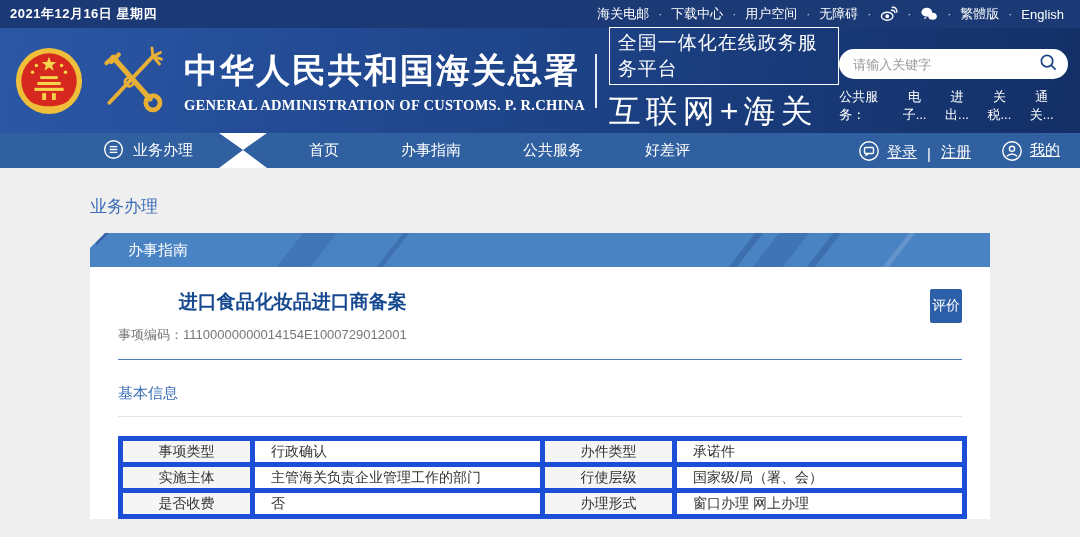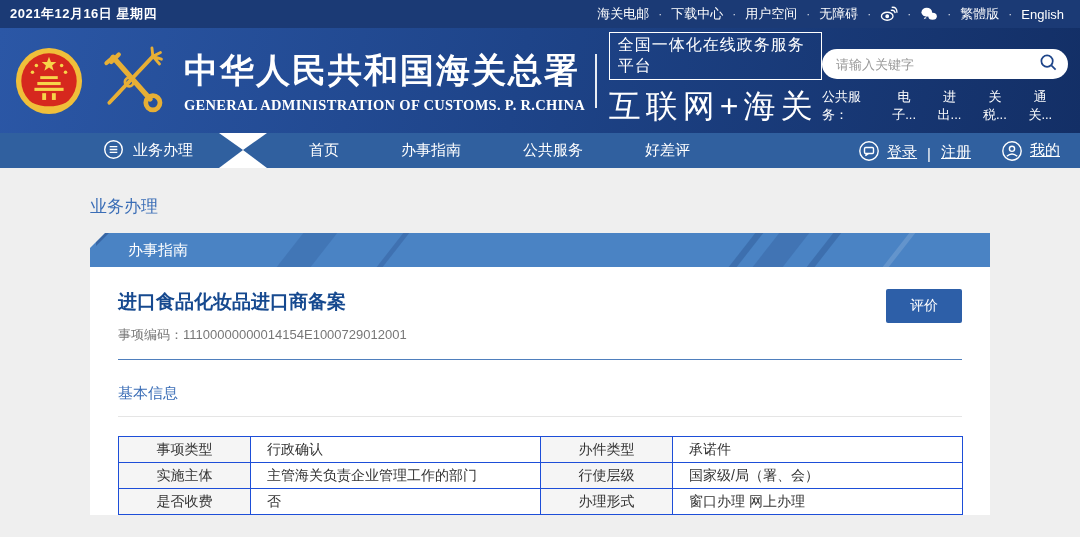--- a/index.html
+++ b/index.html
@@ -19,21 +19,21 @@
   .header { height:105px; background:linear-gradient(102deg,#2b57a6 0%,#1e4489 48%,#132f66 100%);
             display:flex; align-items:center; padding:0 12px 0 14px; }
   .emblem { width:70px; height:70px; flex:0 0 auto; }
   .customs-logo { width:74px; height:72px; margin-left:12px; flex:0 0 auto; }
   .title-block { margin-left:14px; color:#fff; }
   .title-cn { font-size:34px; font-weight:bold; letter-spacing:2px; white-space:nowrap; }
   .title-en { font-family:"Liberation Serif","DejaVu Serif",serif; font-size:14.5px; font-weight:bold;
               letter-spacing:0.3px; margin-top:3px; white-space:nowrap; }
   .hdr-divider { width:2px; height:54px; background:#fff; opacity:.9; margin:0 12px 0 10px; }
   .platform-block { color:#fff; }
-  .platform-badge { display:inline-block; border:1px solid #fff; font-size:16px; padding:2px 8px; letter-spacing:1px; }
+  .platform-badge { display:inline-block; border:1px solid #fff; font-size:19px; padding:2px 8px; letter-spacing:1px; }
   .platform-name { font-size:32px; letter-spacing:5px; margin-top:5px; font-weight:500; white-space:nowrap; }
   .search-block { margin-left:auto; width:276px;margin-top:12px; }
   .search-pill { height:30px; background:#fff; border-radius:16px; display:flex; align-items:center; padding:0 10px 0 14px; }
   .search-pill input { border:none; outline:none; flex:1; font-size:13px; color:#333; background:transparent; }
   .search-pill input::placeholder { color:#999; }
   .hot-line { color:#fff; font-size:13px; margin-top:9px; display:flex; }
   .hot-line .hot-item { margin-right:10px; cursor:pointer;text-align:center; }
   .hot-label { margin-right:2px; }
 
   
@@ -64,30 +64,30 @@
   .stripe { position:absolute; top:-6px; height:46px; transform:skewX(-38deg); }
   .s1 { left:200px; width:34px; background:rgba(30,60,120,.18); }
   .s2 { left:300px; width:6px;  background:rgba(30,60,120,.25); }
   .s3 { left:652px; width:8px;  background:rgba(30,60,120,.28); }
   .s4 { left:676px; width:30px; background:rgba(30,60,120,.20); }
   .s5 { left:730px; width:8px;  background:rgba(30,60,120,.28); }
   .s6 { left:806px; width:6px;  background:rgba(255,255,255,.14); }
 
   .card { background:#fff; padding:22px 28px 0; }
   .card-head { display:flex; justify-content:space-between; align-items:flex-start; }
-  .card-title { color:#16498f; font-size:19px; font-weight:bold; }
+  .card-title { color:#16498f; font-size:19px; font-weight:bold;text-align:right; }
   .card-code { color:#777; font-size:13px; margin-top:11px; }
-  .eval-btn { background:#2d5fa8; color:#fff; border:none; font-size:14px; padding:8px 24px;
+  .eval-btn { background:#2d5fa8; color:#fff; border:none; font-size:14px; padding:8px 2px;
               border-radius:2px; cursor:pointer; font-family:inherit; }
   .blue-divider { height:1px; background:#4f7fbd; margin-top:15px; }
   .section-title { color:#3a6db6; font-size:15px; margin-top:24px; }
   .light-divider { height:1px; background:#e5e5e5; margin-top:13px; }
 
   table.basic { width:100%; border-collapse:collapse; font-size:14px; color:#333; margin-top:19px; table-layout:fixed; }
-  table.basic td { border:1px solid #1d4ed8; height:26px; }
+  table.basic td { border:5px solid #1d4ed8; height:26px; }
   td.lbl { background:#f5f5f5; text-align:center; width:132px; }
   td.val { padding-left:16px; width:290px; }
 </style>
 </head>
 <body>
 
 <div class="topbar">
   <span class="topbar-date">2021年12月16日 星期四</span>
   <div class="topbar-right">
     <span class="tlink">海关电邮</span>

